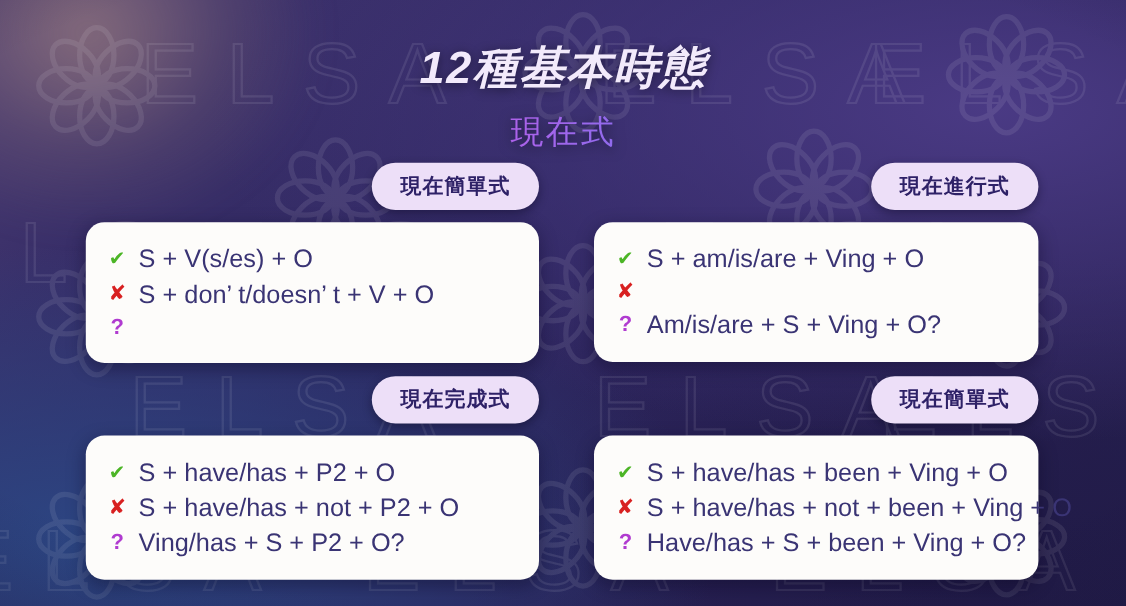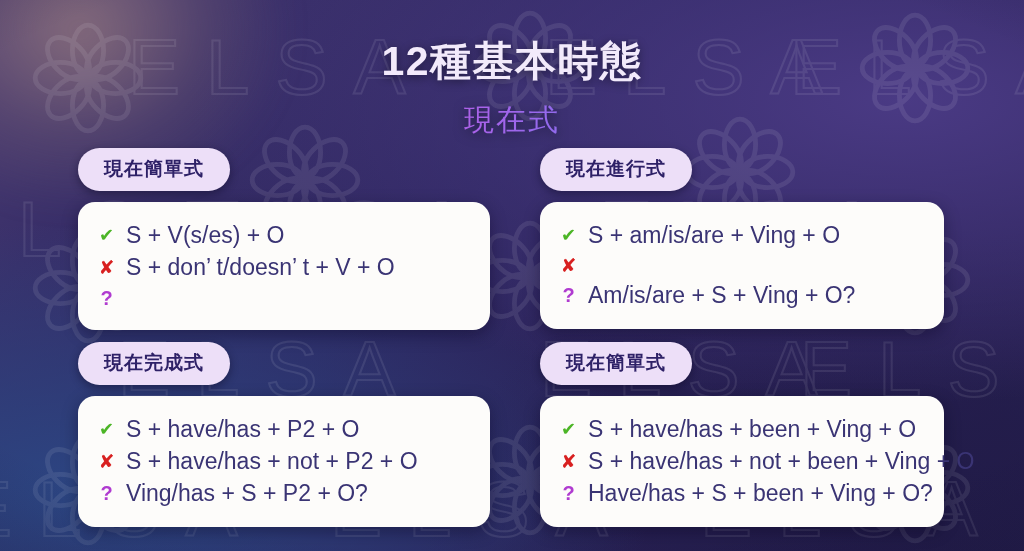--- a/index.html
+++ b/index.html
@@ -73,20 +73,21 @@
     position: absolute;
     left: 0;
     right: 0;
     top: 34px;
     text-align: center;
     font-size: 41px;
     font-weight: bold;
     color: #f2eafb;
     letter-spacing: 1.5px;
     text-shadow: 0 2px 10px rgba(0,0,0,0.45);
+    font-style: italic;
   }
   .subtitle {
     position: absolute;
     left: 0;
     right: 0;
     top: 100px;
     text-align: center;
     font-size: 30px;
     font-weight: normal;
     letter-spacing: 2px;
@@ -106,21 +107,21 @@
     background: #eddff8;
     color: #2e2167;
     font-size: 19px;
     font-weight: bold;
     letter-spacing: 1px;
     padding: 8px 26px 9px;
     border-radius: 999px;
     box-shadow: 0 3px 9px rgba(10,6,30,0.42);
     white-space: nowrap;
   }
-  .pill-wrap { text-align: left; }
+  .pill-wrap { text-align: right; }
 
   .card {
     margin-top: 11px;
     background: #fdfcfa;
     border-radius: 17px;
     box-shadow: 0 5px 16px rgba(10,6,32,0.40);
     padding: 17px 20px 18px;
     box-sizing: border-box;
   }
   .line {

